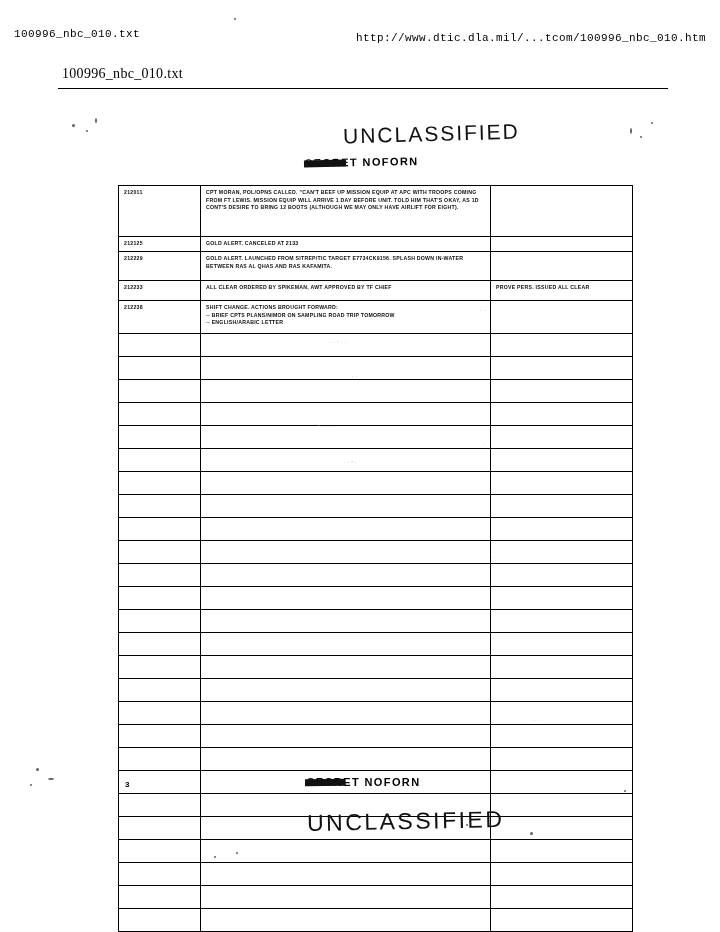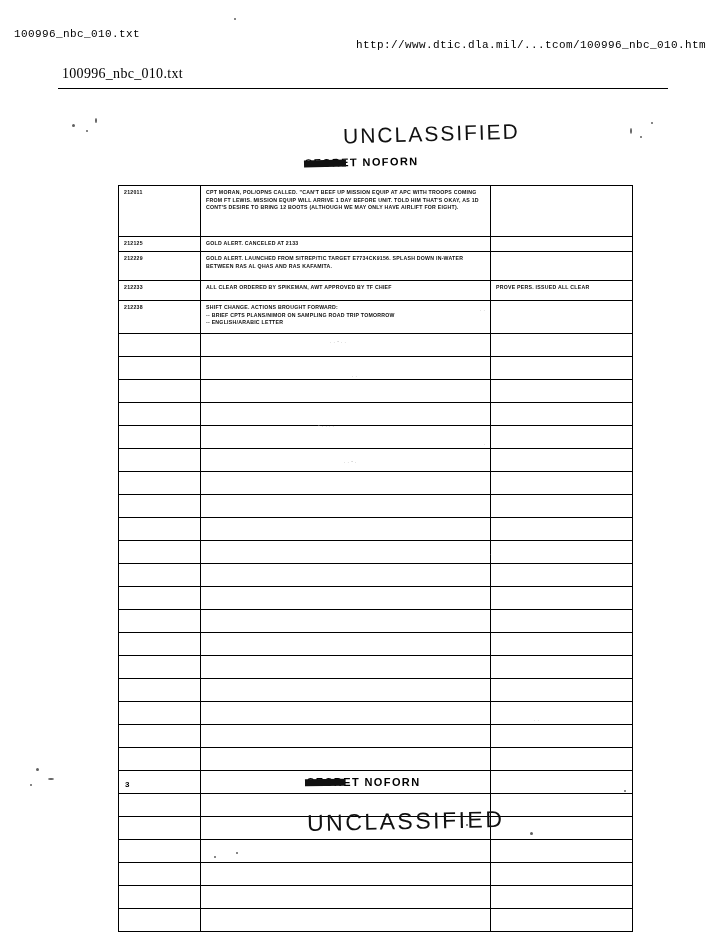--- a/index.html
+++ b/index.html
@@ -29,21 +29,21 @@
   }
   .print-header .left {
     position: absolute;
     left: 14px;
     top: 0;
     white-space: nowrap;
   }
   .print-header .right {
     position: absolute;
     right: 14px;
-    top: 11px;
+    top: 4px;
     white-space: nowrap;
   }
 
   
   .doc-title {
     position: absolute;
     top: 66px;
     left: 62px;
     font-family: "Liberation Serif", serif;
     font-size: 14px;

